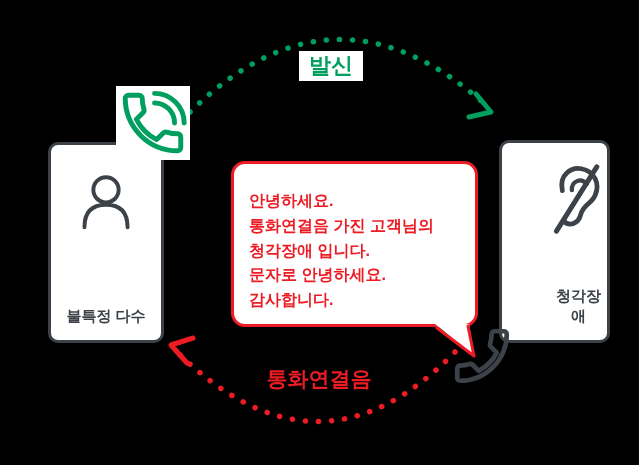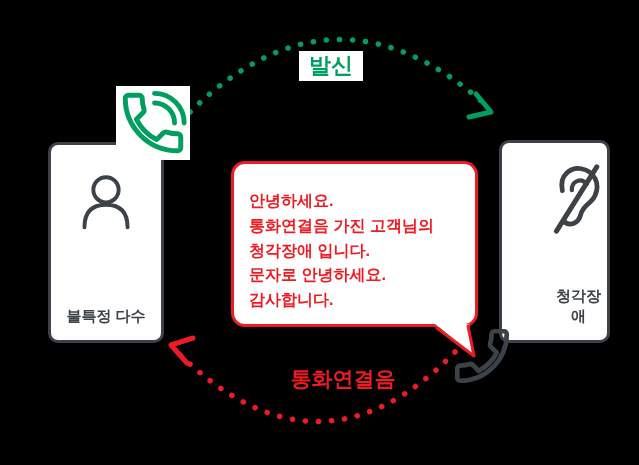--- a/index.html
+++ b/index.html
@@ -23,21 +23,21 @@
   .chev.green{stroke:var(--green);}
   .chev.red{stroke:var(--red);}
 
   .flow-label{position:absolute;z-index:2;font-weight:800;}
   .flow-label.top{
     left:299px;top:51px;
     color:var(--green);font-size:22px;
     background:#fff;padding:0 10px;
   }
   .flow-label.bottom{
-    left:261px;top:365px;width:164px;
+    left:237px;top:365px;width:164px;
     color:var(--red);font-size:21px;line-height:1.3;
     text-align:center;
   }
 
   .card{
     position:absolute;z-index:2;
     border:3.5px solid var(--dark);
     border-radius:10px;
     background:#fff;
     display:flex;flex-direction:column;align-items:center;

